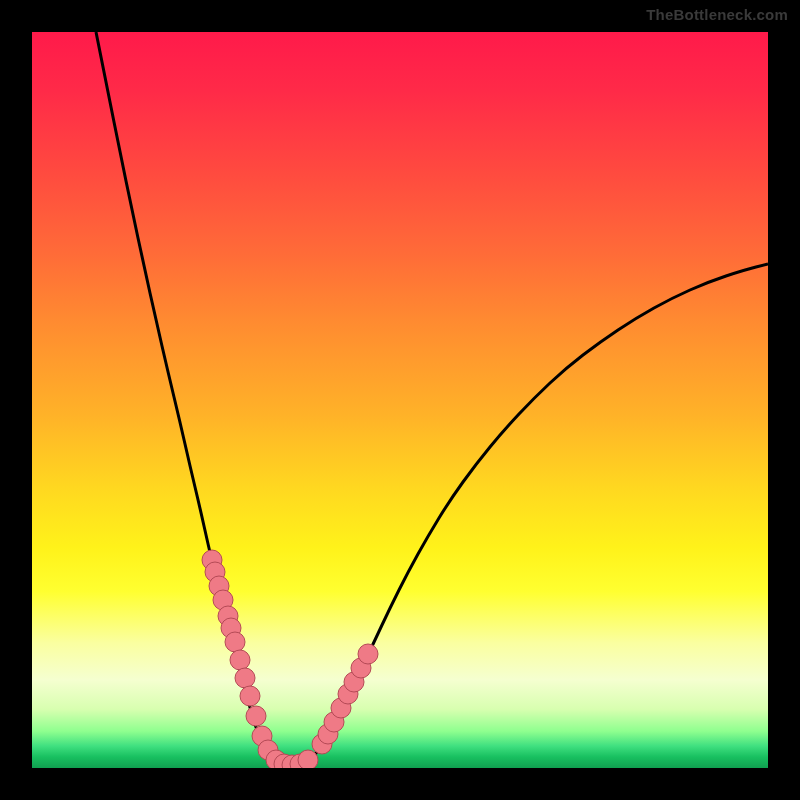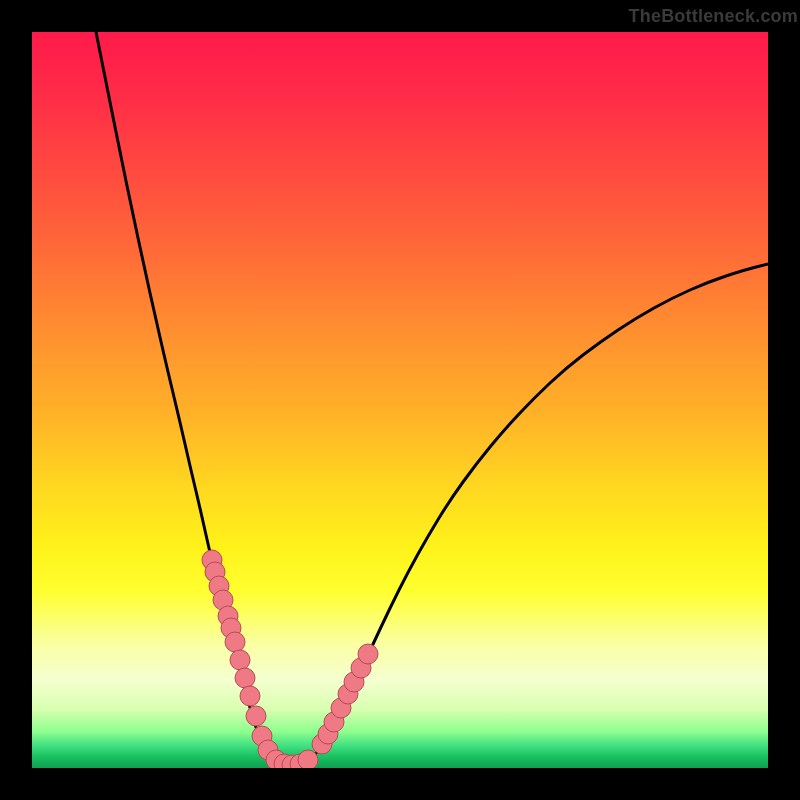--- a/index.html
+++ b/index.html
@@ -41,23 +41,23 @@
       #d8ffb0 92%,
       #8fff8f 95%,
       #40e080 97%,
       #18c060 98.5%,
       #10a050 100%
     );
   }
   .watermark {
     position: absolute;
     top: 6px;
-    right: 2px;
+    right: 12px;
     color: #3a3a3a;
-    font-size: 18px;
+    font-size: 15px;
     font-weight: 600;
     letter-spacing: 0.2px;
     user-select: none;
   }
   svg.curve {
     position: absolute;
     left: 0;
     top: 0;
   }
 </style>

